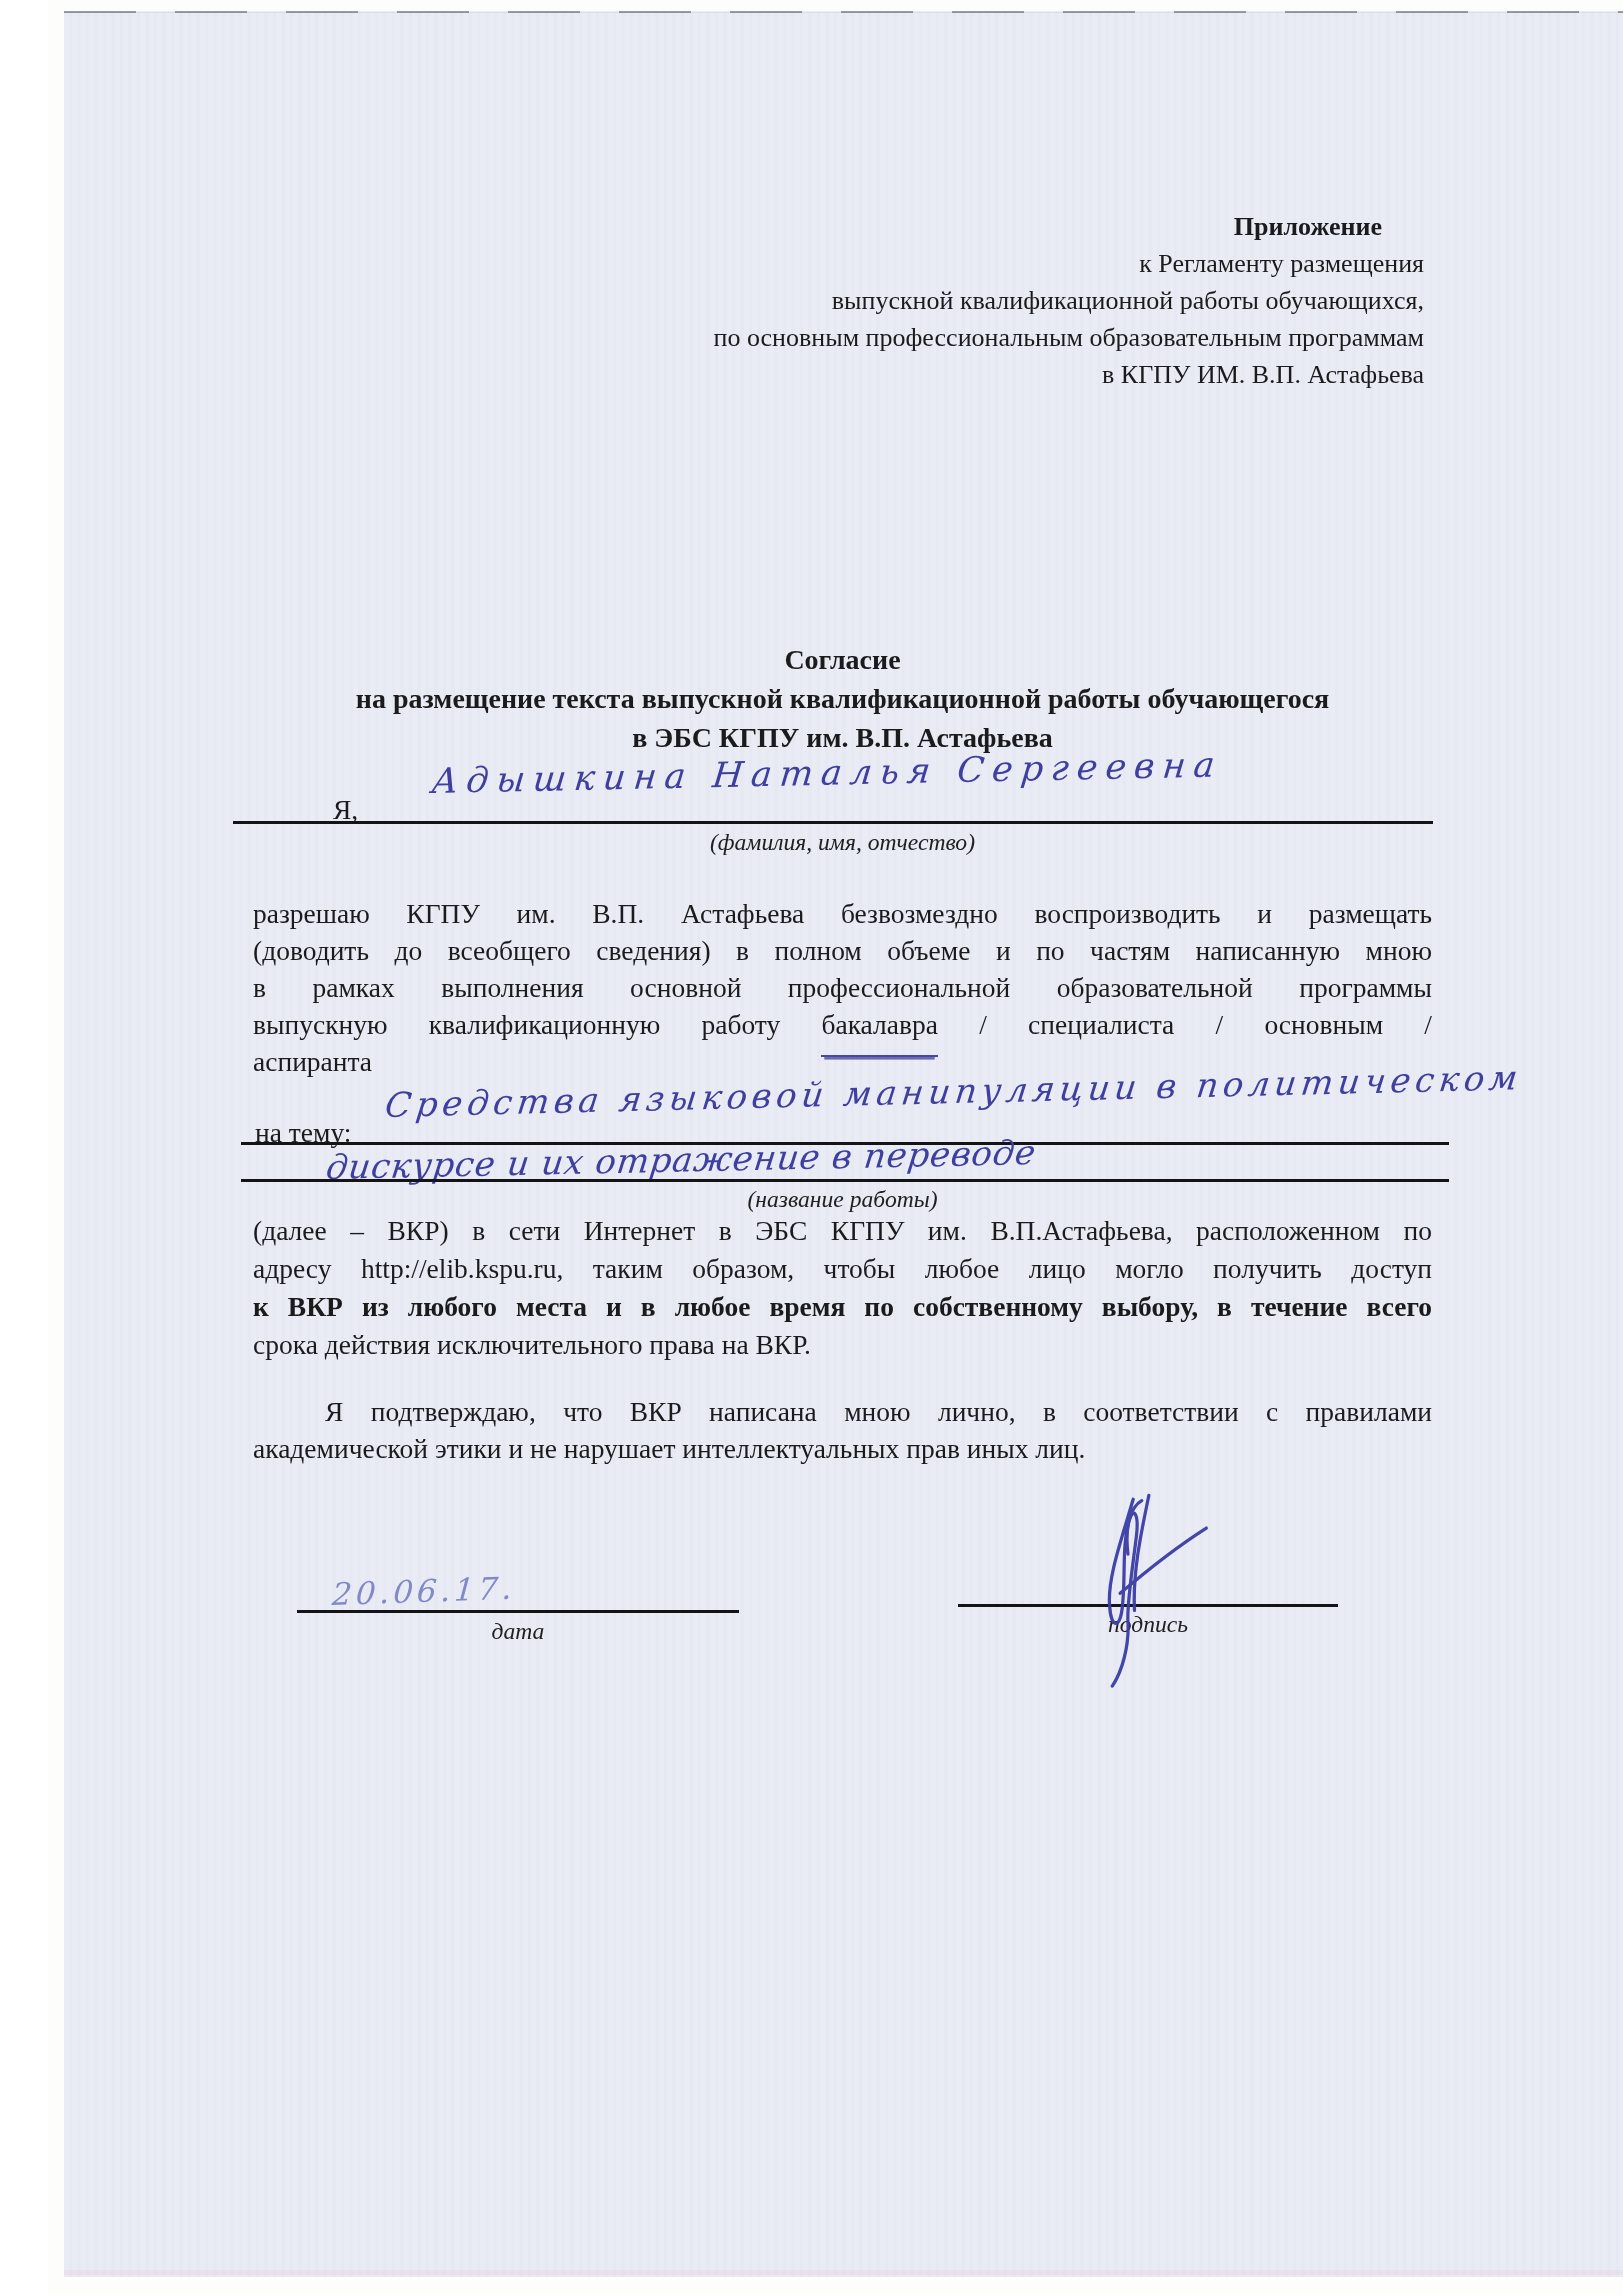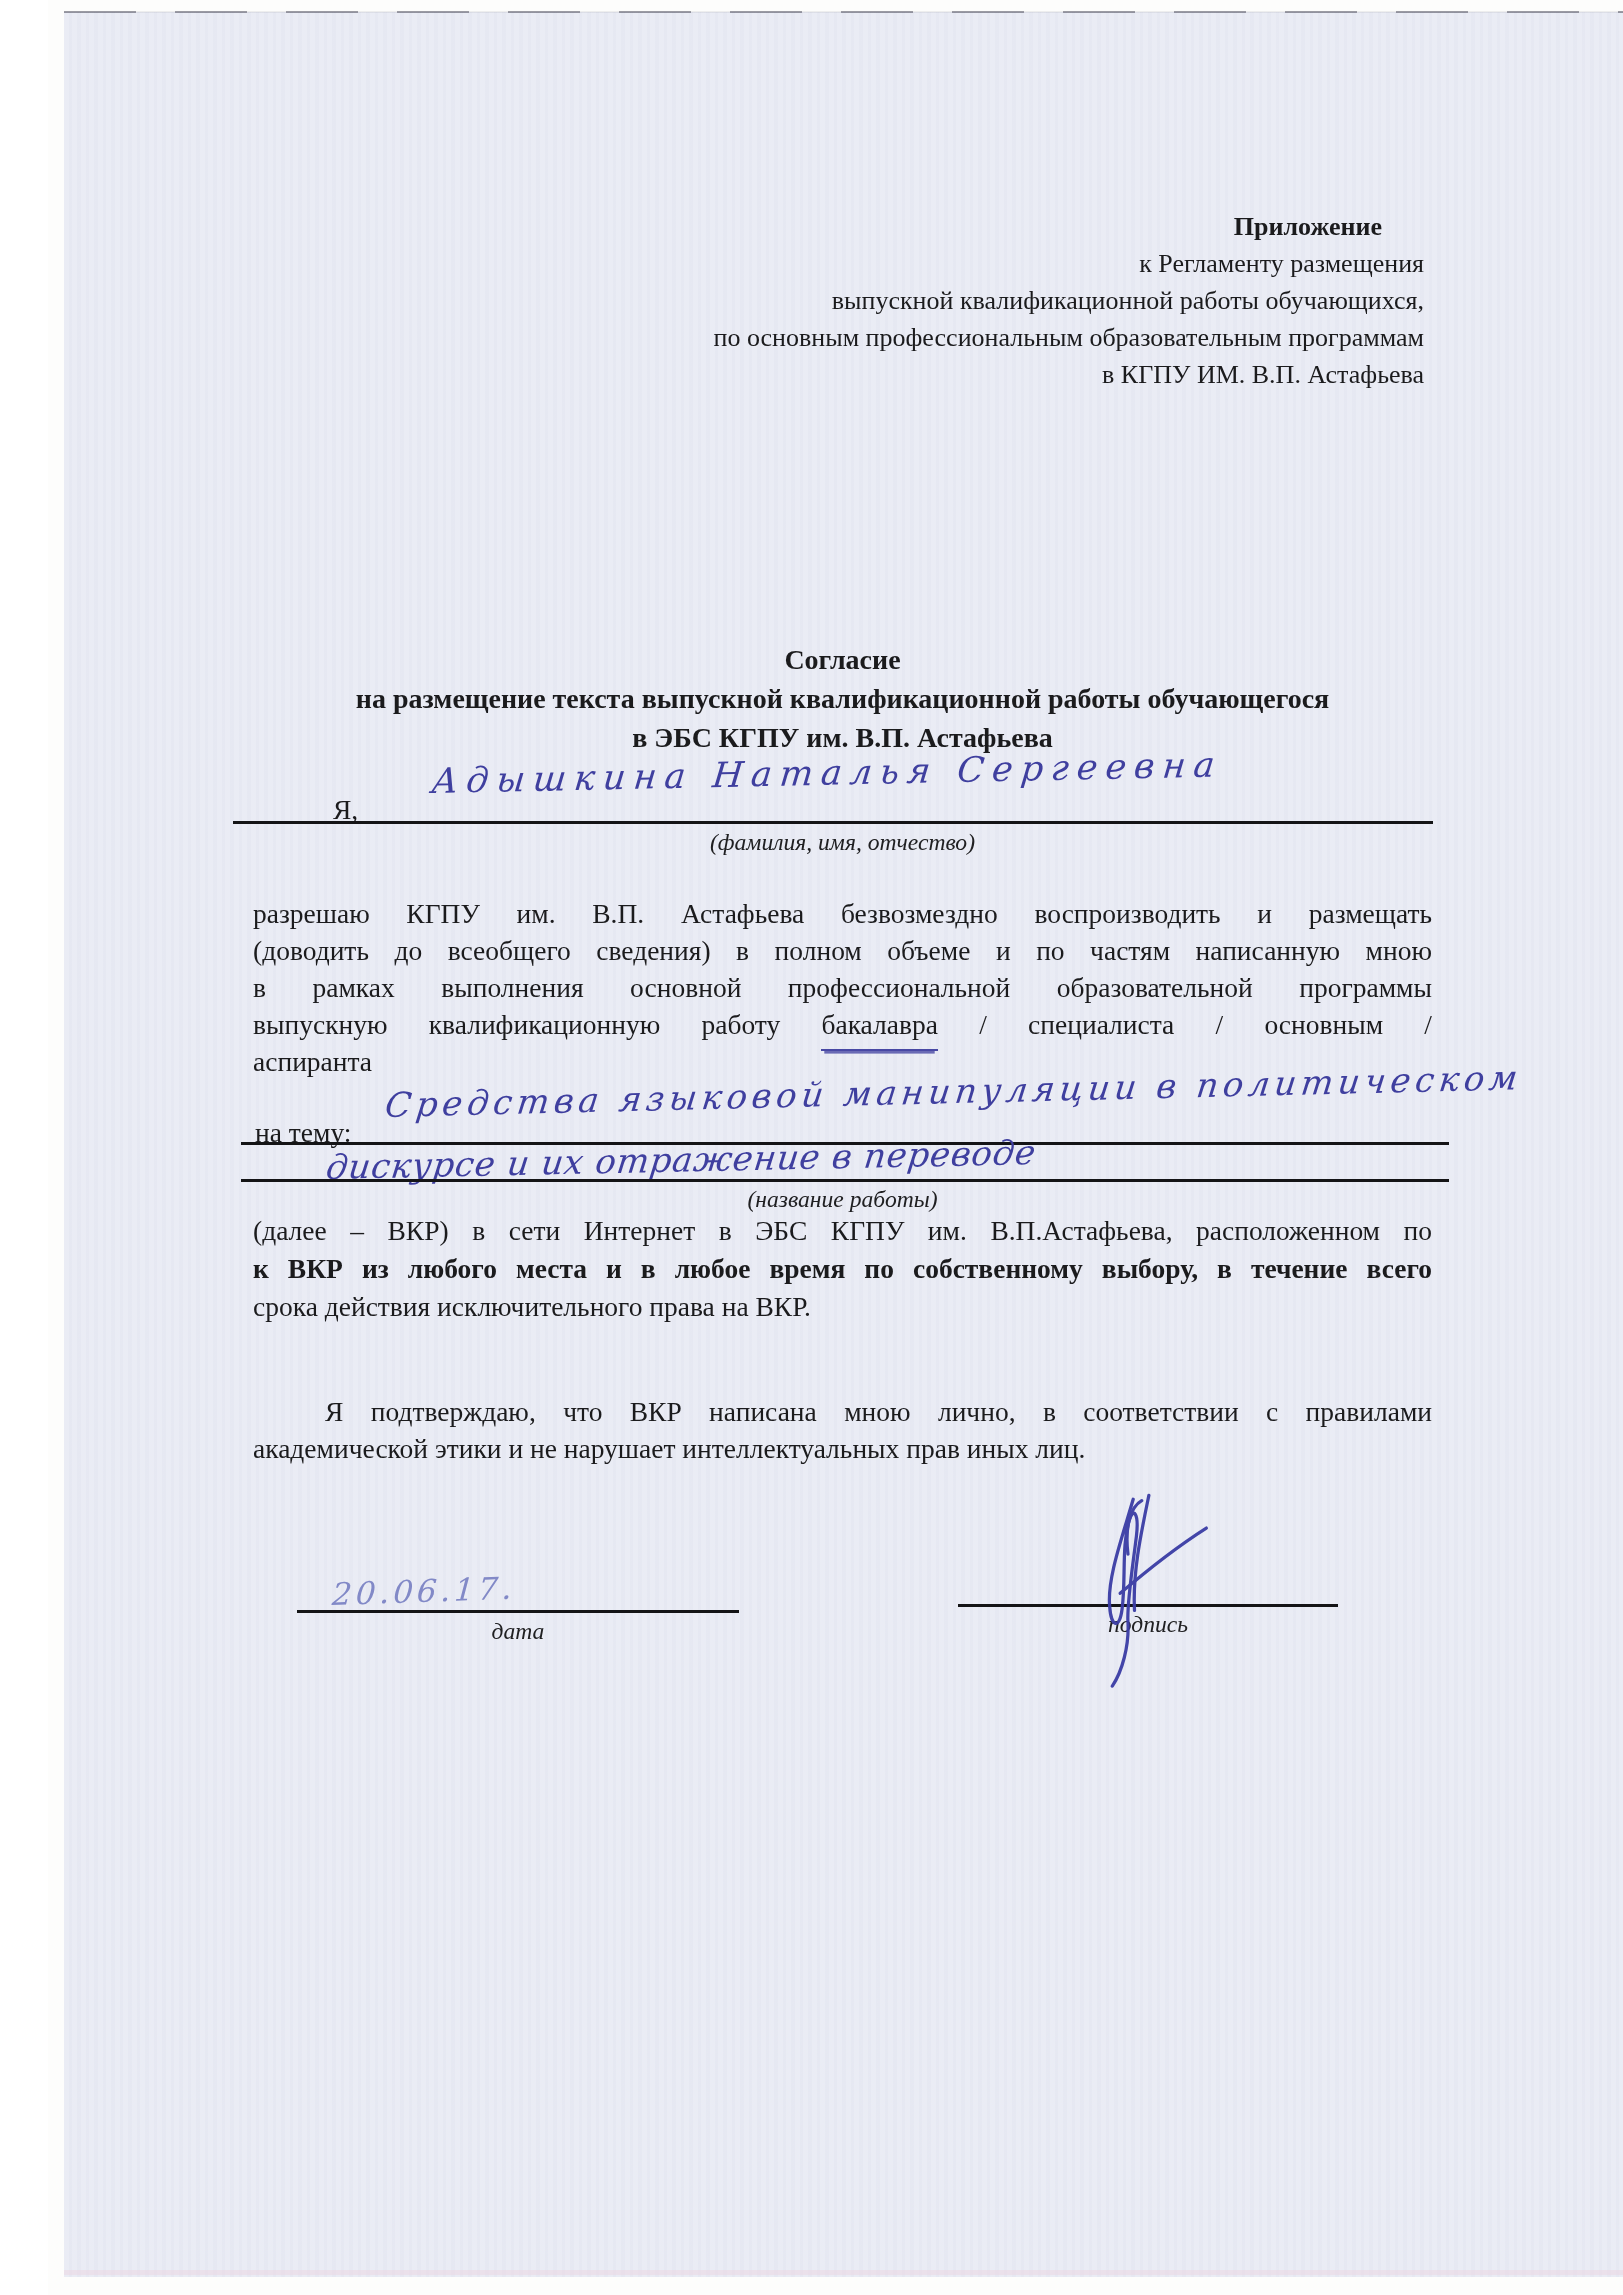--- a/index.html
+++ b/index.html
@@ -36,21 +36,21 @@
     font-family:"DejaVu Serif","Liberation Serif",serif;font-style:italic;color:#3f3f9f;
     transform:skewX(-7deg) rotate(-1.2deg);transform-origin:left bottom;white-space:nowrap;
   }
   .hand-name{font-size:35px;letter-spacing:7.9px;}
   .hand-topic1{font-size:34px;letter-spacing:4.6px;transform:skewX(-8deg) rotate(-1.4deg);}
   .hand-topic2{font-size:34px;letter-spacing:0.7px;transform:skewX(-8deg) rotate(-1.2deg);}
   .hand-date{font-size:31px;letter-spacing:3.9px;color:#8289c7;transform:skewX(-6deg) rotate(-2deg);}
   .degree-underlined{
     border-bottom:2.6px solid rgba(63,63,159,0.95);
     box-shadow:0 5.9px 0 -3.3px rgba(63,63,159,0.75);
-    padding-bottom:9px;
+    padding-bottom:15px;
   }
   .indent{text-indent:72px;}
   svg.sig{overflow:visible;}
 </style>
 </head>
 <body>
 
 <div class="page">
   <div class="paper"></div>
   <div class="scan-edge-top"></div>
@@ -89,20 +89,21 @@
 
   <div class="abs print" style="top:1114px;left:207px;">на тему:</div>
   <div class="abs hand hand-topic1" style="top:1085px;left:335px;">Средства языковой манипуляции в политическом</div>
   <div class="abs rule" style="top:1142px;left:193px;width:1208px;"></div>
   <div class="abs hand hand-topic2" style="top:1147px;left:276px;">дискурсе и их отражение в переводе</div>
   <div class="abs rule" style="top:1179px;left:193px;width:1208px;"></div>
   <div class="abs caption" style="top:1186px;left:205px;width:1179px;">(название работы)</div>
 
   <div class="abs print" style="top:1212px;left:205px;width:1179px;line-height:38px;">
     <div class="jline" style="height:38px;">(далее – ВКР) в сети Интернет в ЭБС КГПУ им. В.П.Астафьева, расположенном по</div>
+    <div class="jline" style="height:38px;">адресу http://elib.kspu.ru, таким образом, чтобы любое лицо могло получить доступ</div>
     <div class="jline" style="height:38px;font-weight:bold;">к ВКР из любого места и в любое время по собственному выбору, в течение всего</div>
     <div class="lline" style="height:38px;">срока действия исключительного права на ВКР.</div>
   </div>
 
   <div class="abs print" style="top:1393px;left:205px;width:1179px;">
     <div class="jline indent">Я подтверждаю, что ВКР написана мною лично, в соответствии с правилами</div>
     <div class="lline">академической этики и не нарушает интеллектуальных прав иных лиц.</div>
   </div>
 
   <div class="abs hand hand-date" style="top:1576px;left:283px;">20.06.17.</div>

